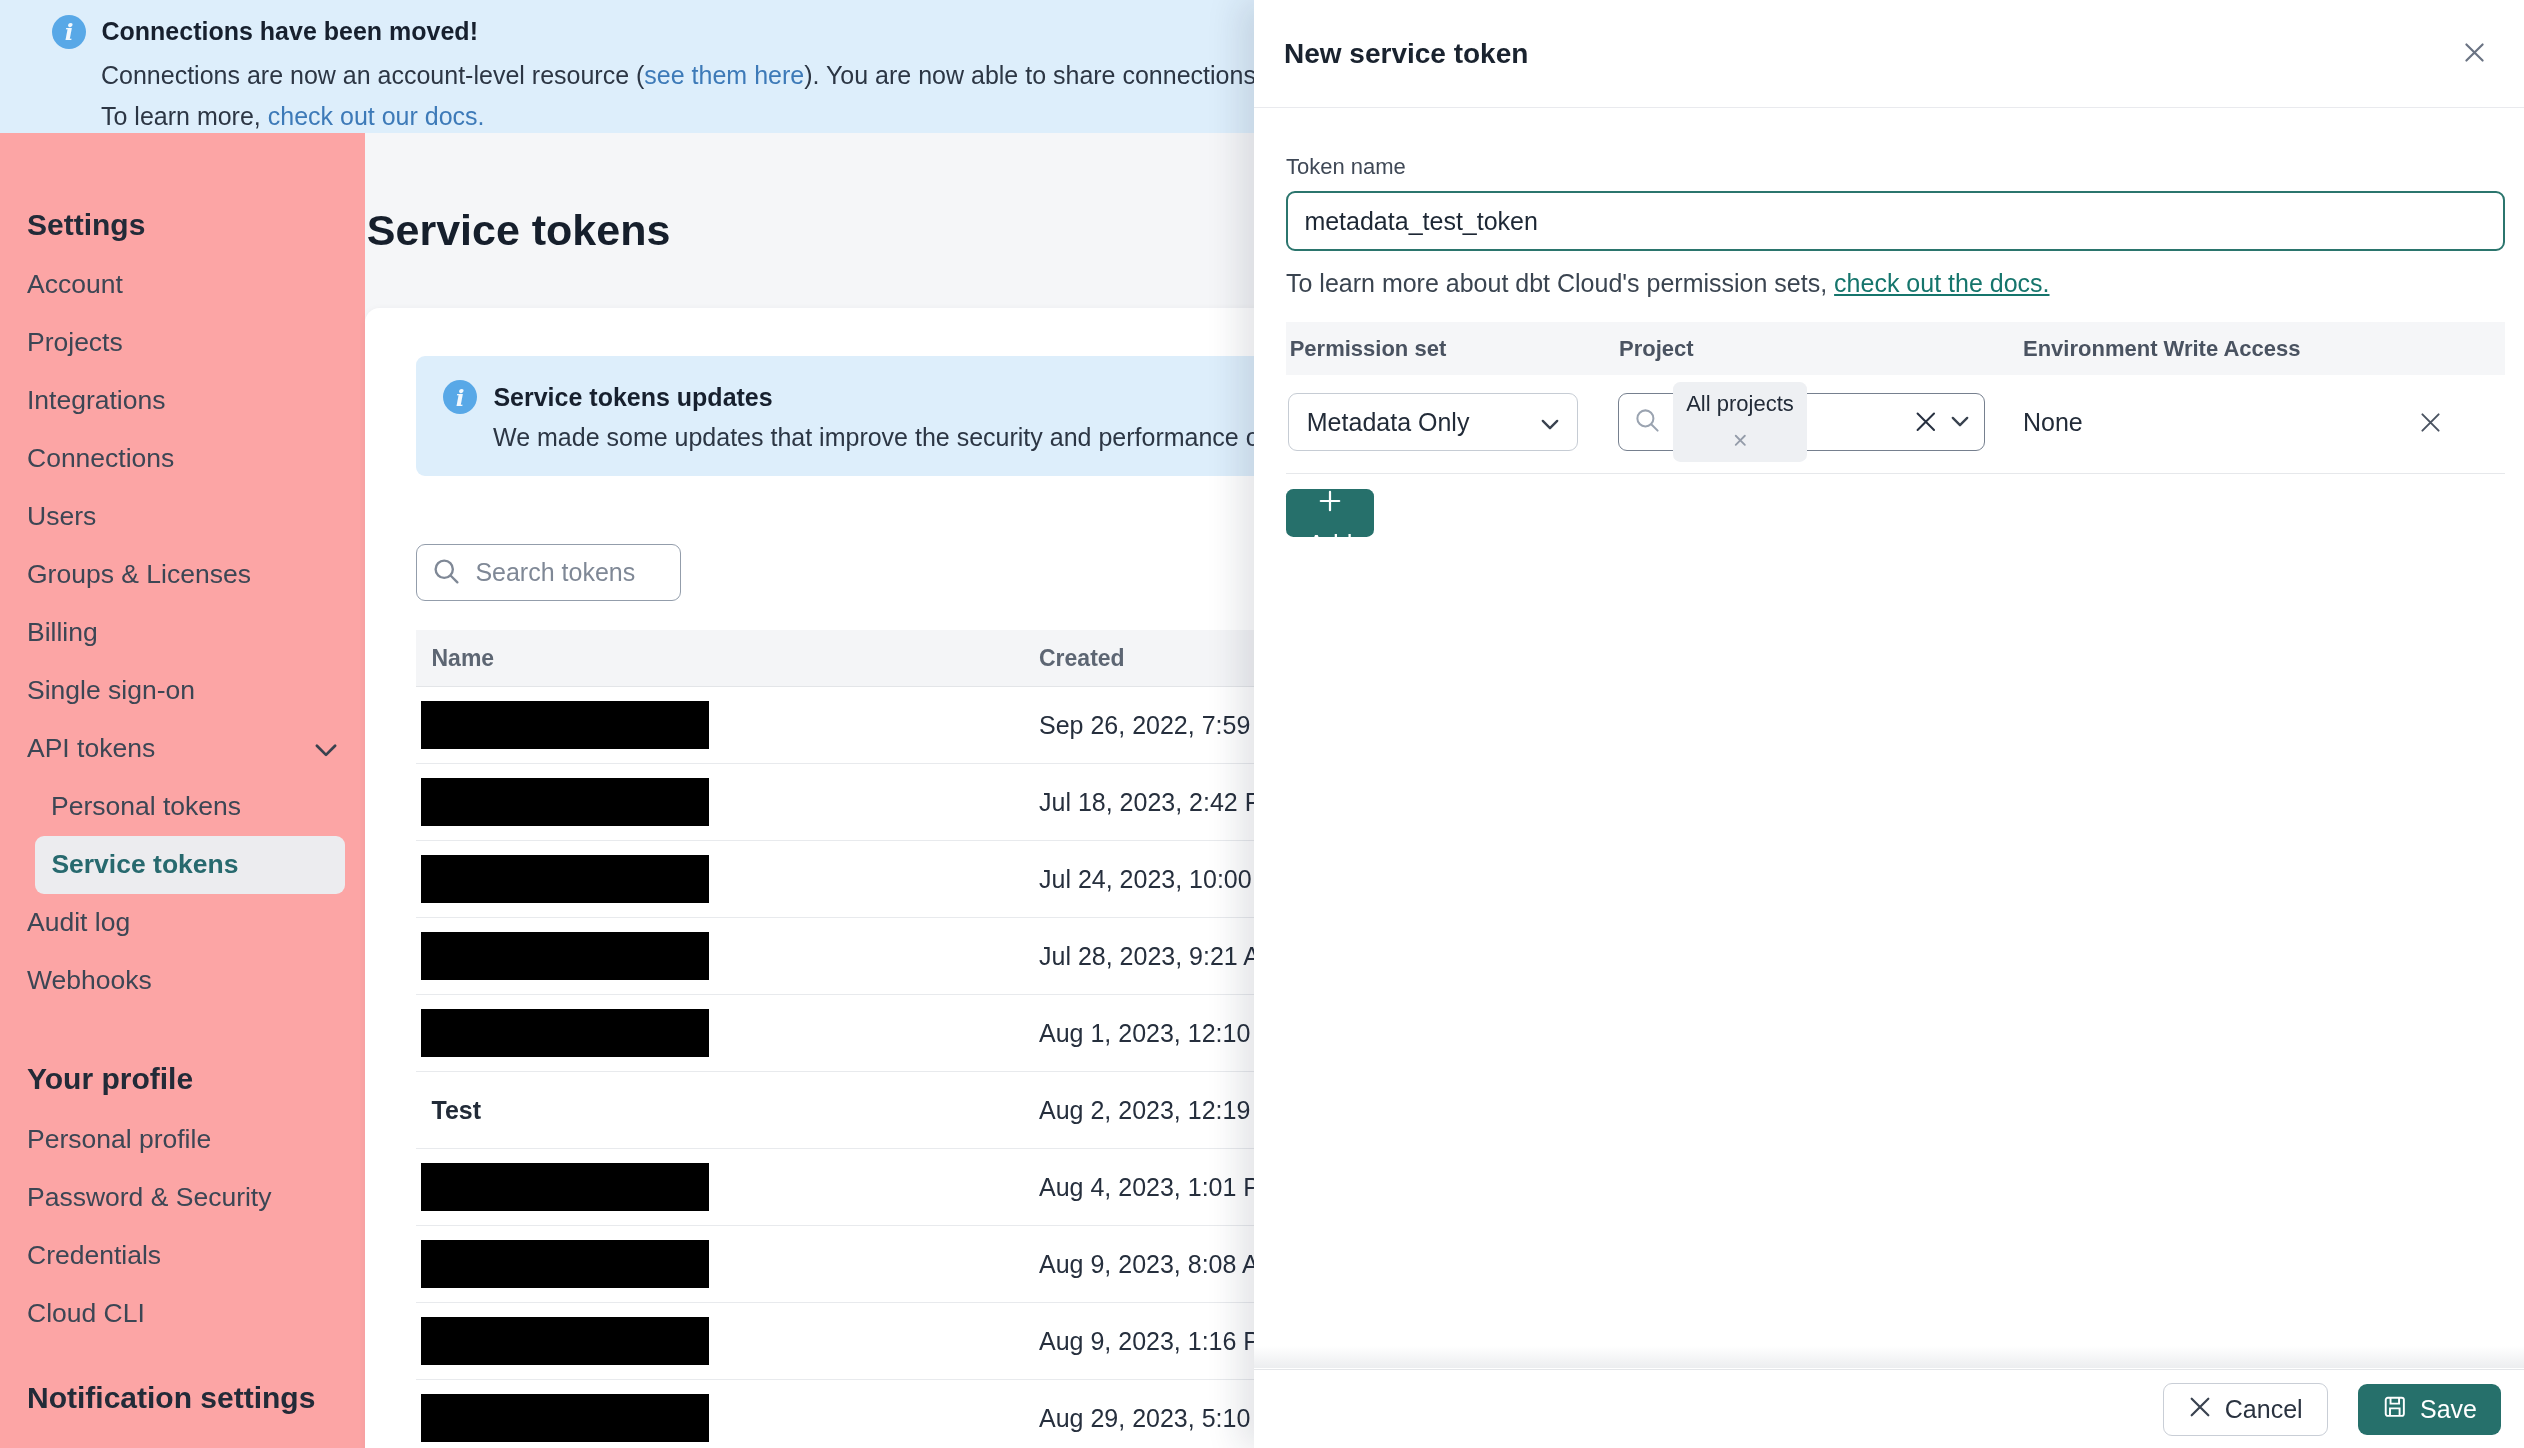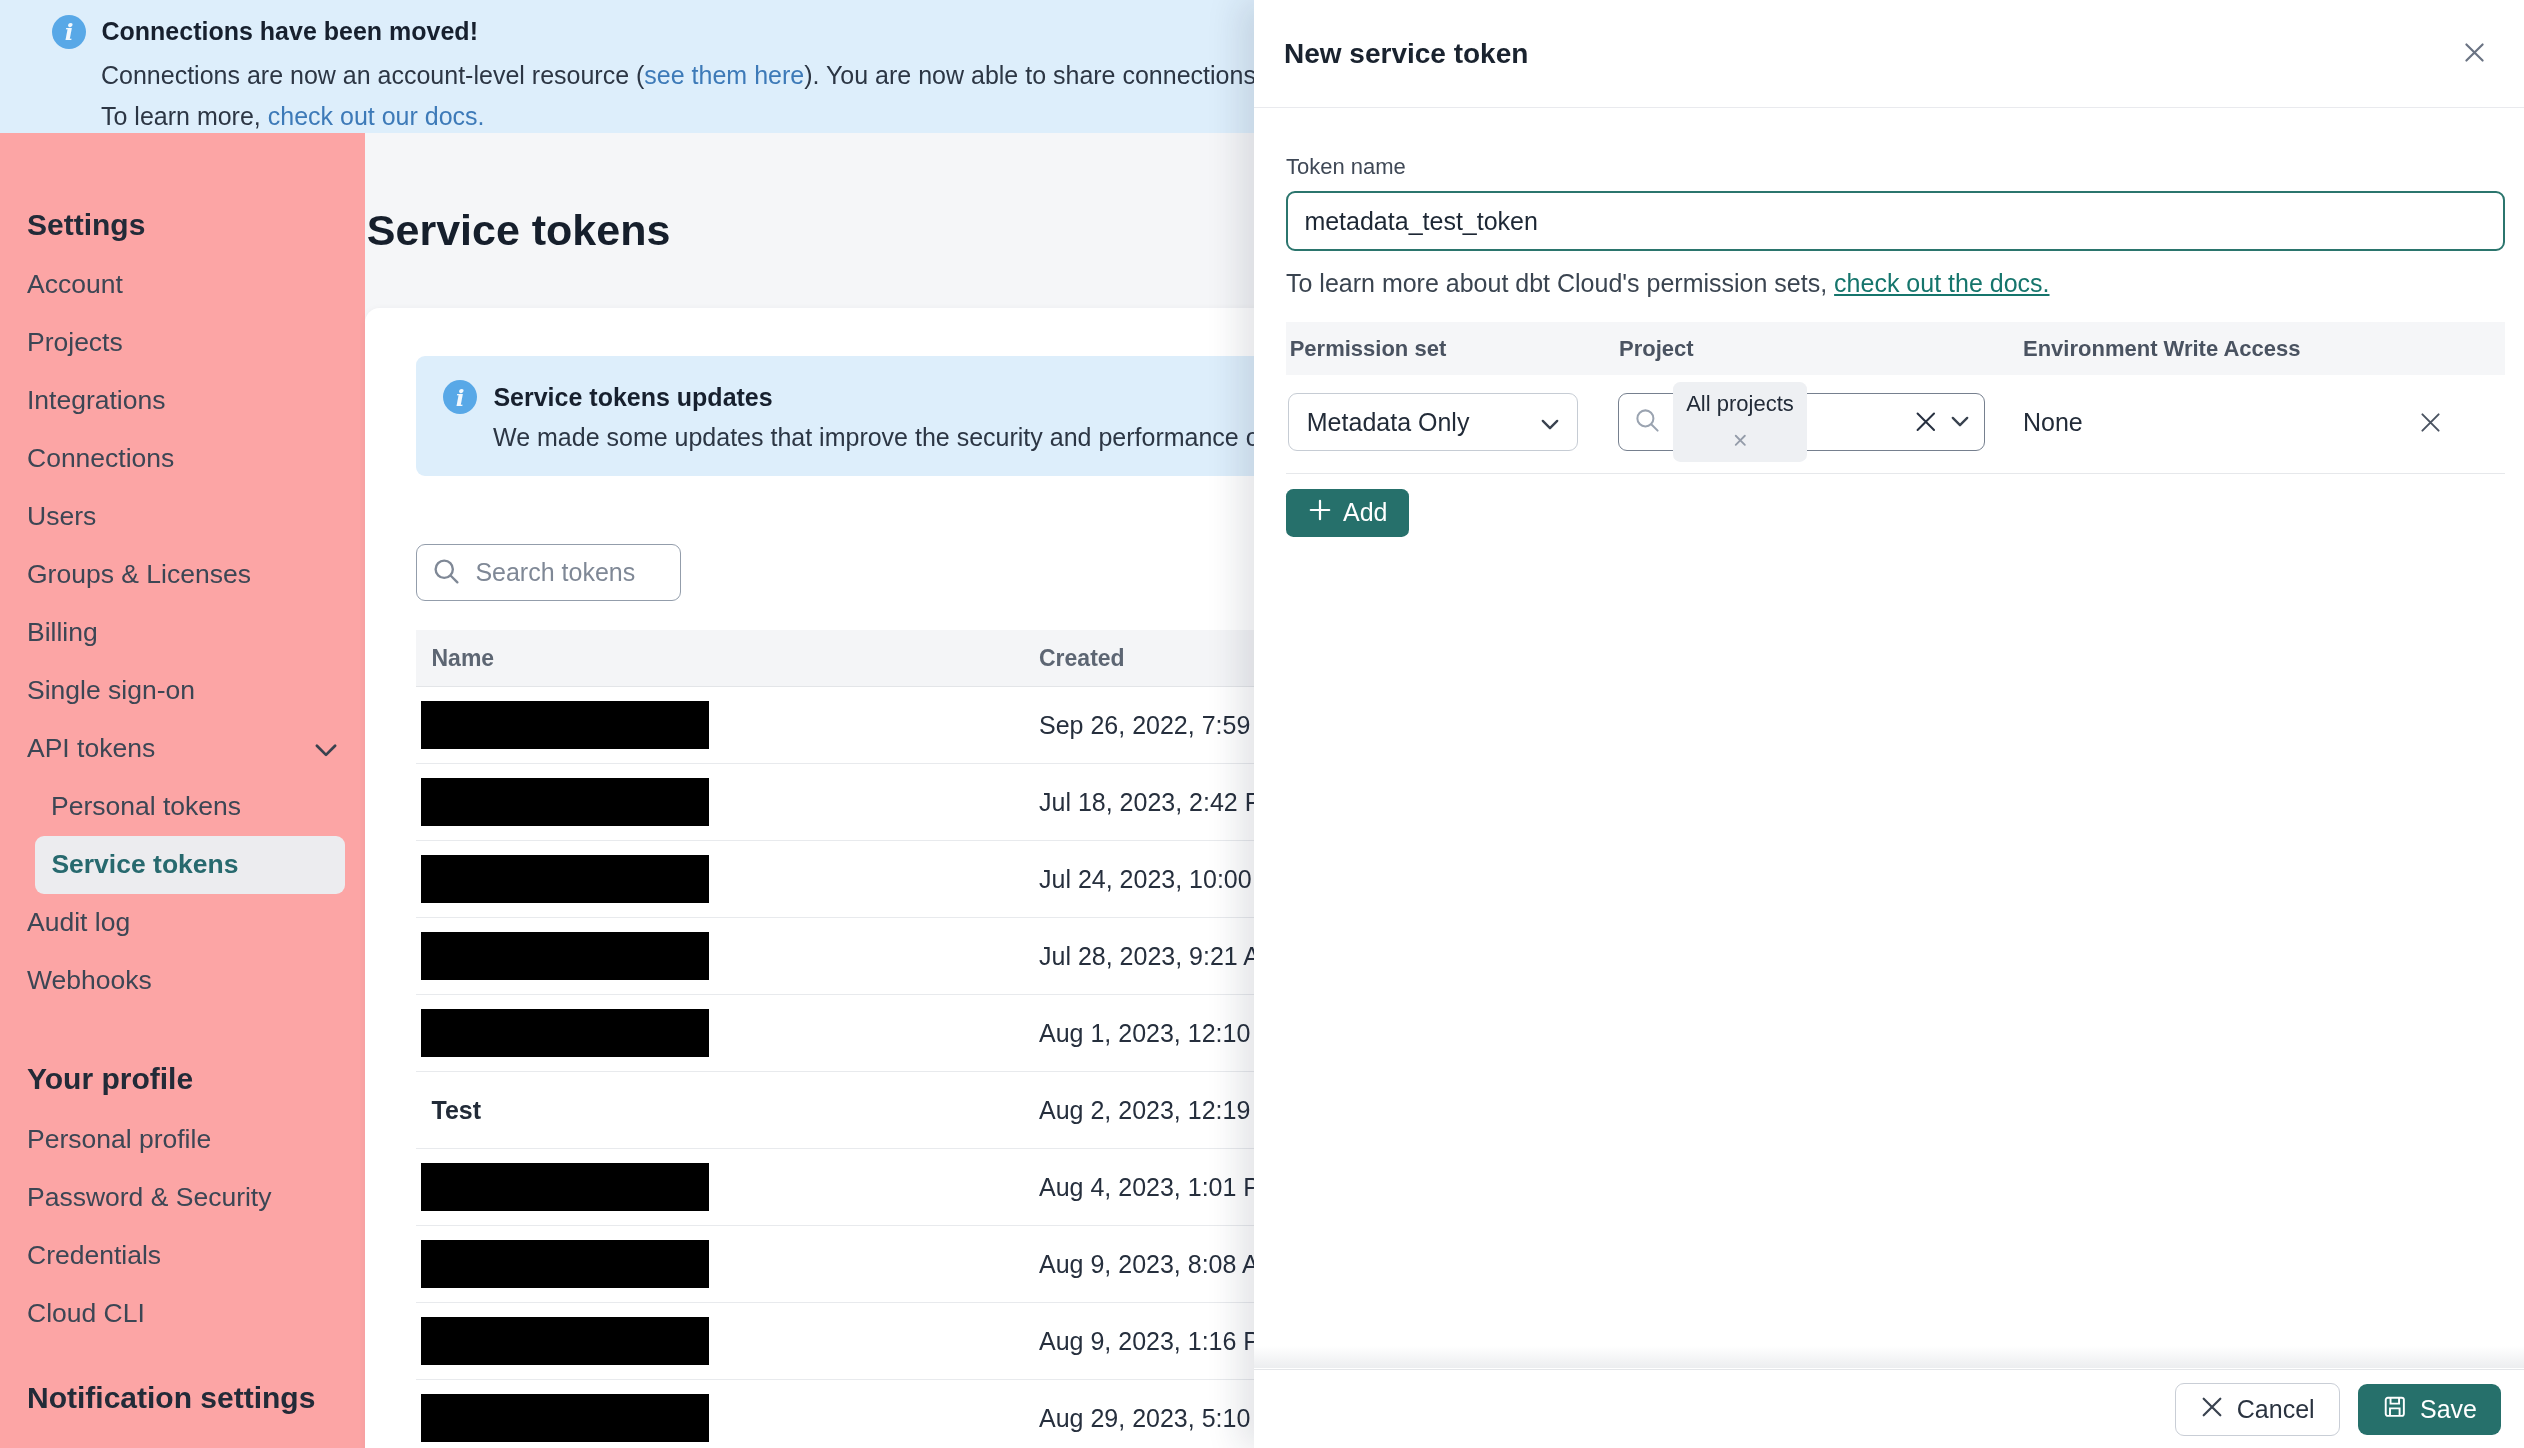--- a/index.html
+++ b/index.html
@@ -135,21 +135,21 @@
   .multi-clear { margin-left:auto; display:flex; cursor:pointer; }
   .multi-chev { display:flex; cursor:pointer; }
   .env-none { position:absolute; left:737px; top:0; line-height:58px; font-size:25px; color:#222b38; }
   .row-remove { position:absolute; right:55px; top:14.6px; background:none; border:none; cursor:pointer; display:flex; }
 
   .row-divider { margin-top:20px; border-top:1.8px solid #e6e8eb; }
   .add-btn {
     margin-top:14.6px; height:48px; padding:0 22px;
     background:#26706b; color:#fff; border:none; border-radius:7.3px;
     font-family:inherit; font-size:25px;
-    display:inline-flex; align-items:center; gap:11px; cursor:pointer;
+    display:inline-flex; align-items:center; gap:11px; cursor:pointer;flex-direction:column;
   }
 
   .drawer-footer {
     position:absolute; bottom:0; left:0; right:0; height:80px; background:#fff;
     border-top:1.8px solid #e4e6e9;
     display:flex; align-items:center; justify-content:flex-end; gap:18px; padding-right:24px;
   }
   .footer-shadow {
     position:absolute; left:0; right:0; top:-24px; height:22px;
     background:linear-gradient(to top, rgba(120,130,145,.14), rgba(120,130,145,0));
@@ -157,21 +157,21 @@
   }
   .btn-cancel {
     height:53px; padding:0 24px; background:#fff;
     border:1.8px solid #c9ced6; border-radius:9px;
     font-family:inherit; font-size:25px; color:#2a3340;
     display:flex; align-items:center; gap:12.8px; cursor:pointer;
   }
   .btn-save {
     height:51px; padding:0 24px; background:#26706b; border:none; border-radius:9px;
     font-family:inherit; font-size:25px; color:#fff;
-    display:flex; align-items:center; gap:12.8px; cursor:pointer;
+    display:flex; align-items:center; gap:12.8px; cursor:pointer;margin-left:12px;
   }
 </style>
 </head>
 <body>
 
 <div class="banner">
   <div class="banner-row1">
     <div class="info-badge">i</div>
     <div class="banner-title">Connections have been moved!</div>
   </div>

